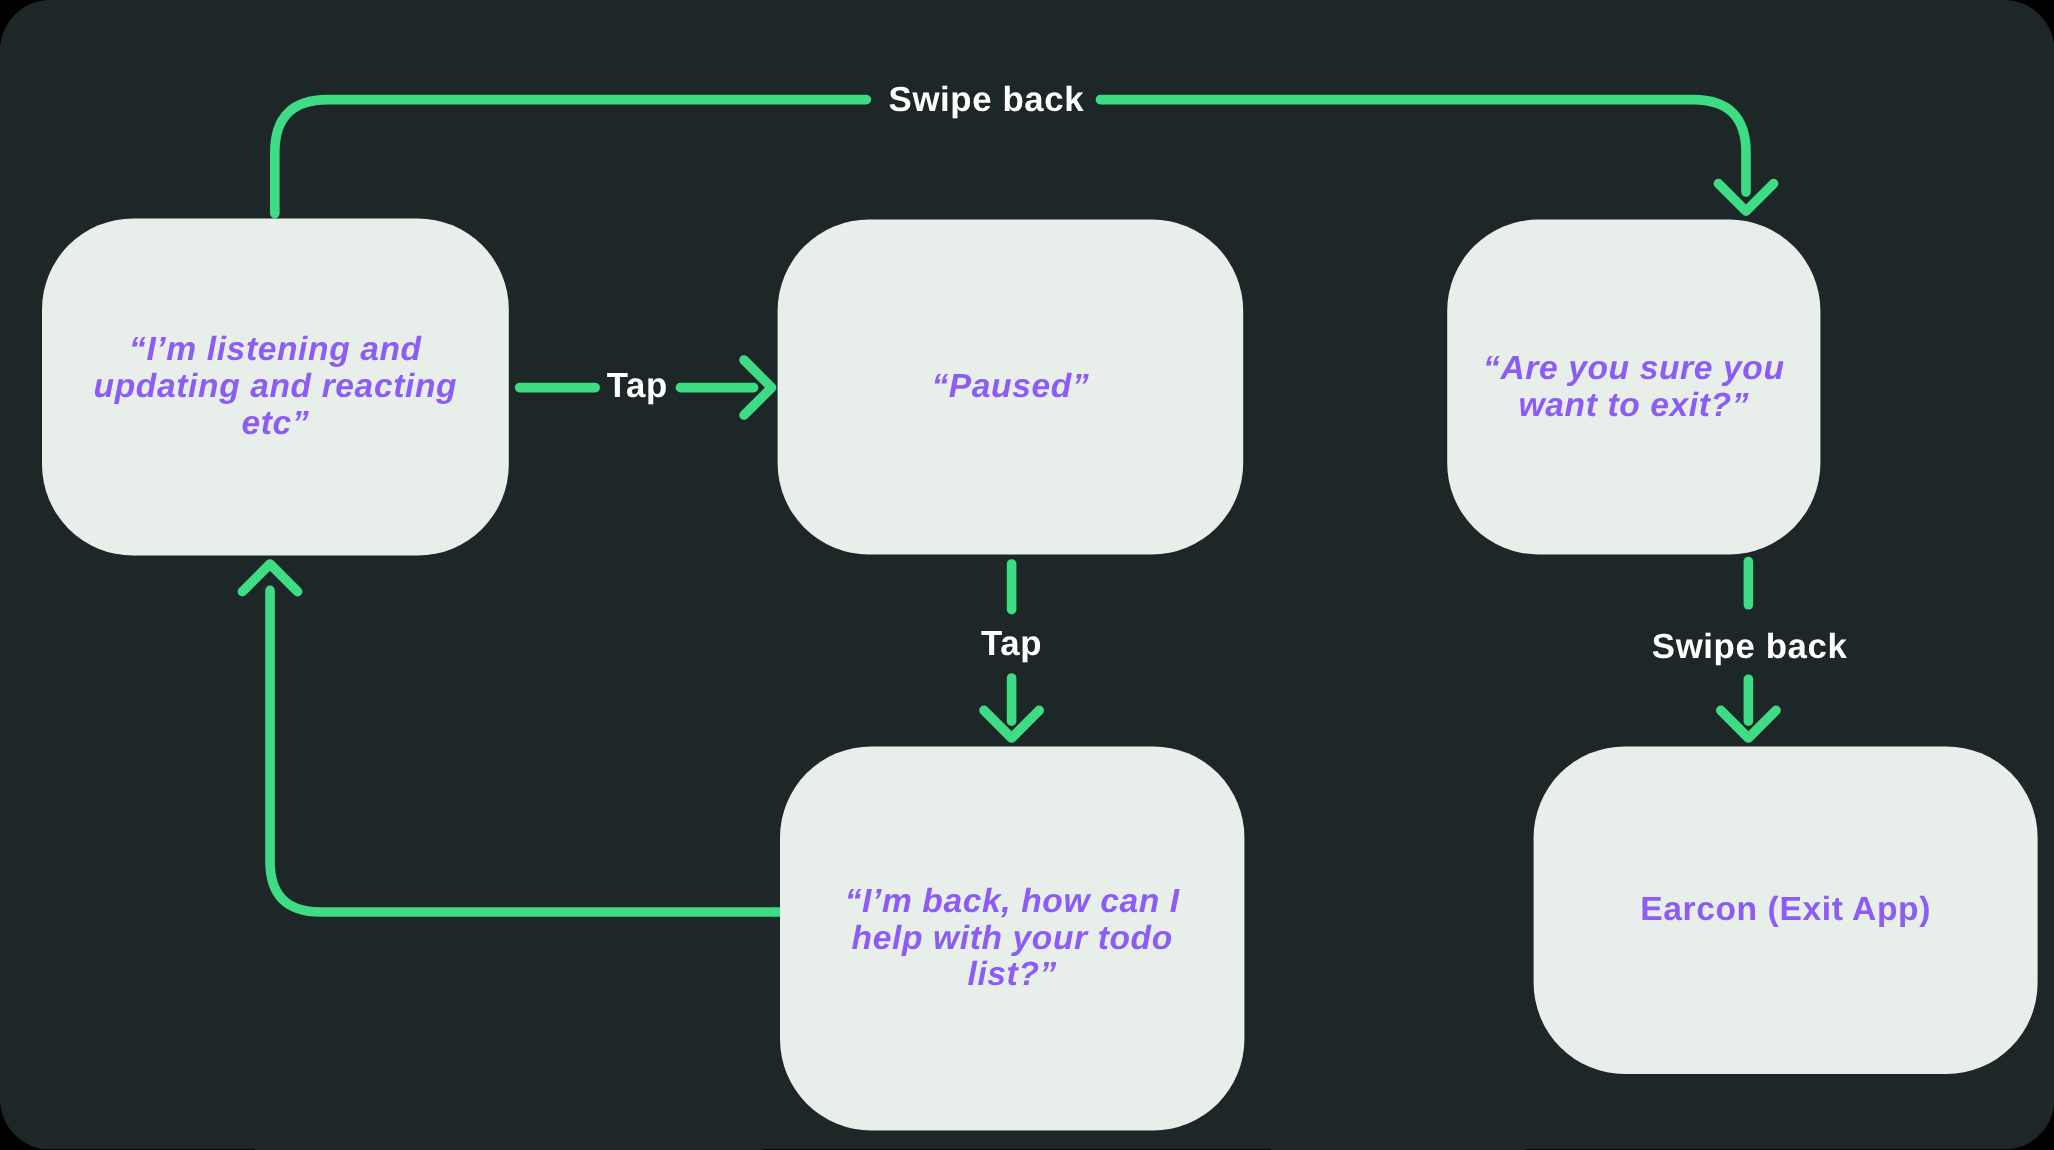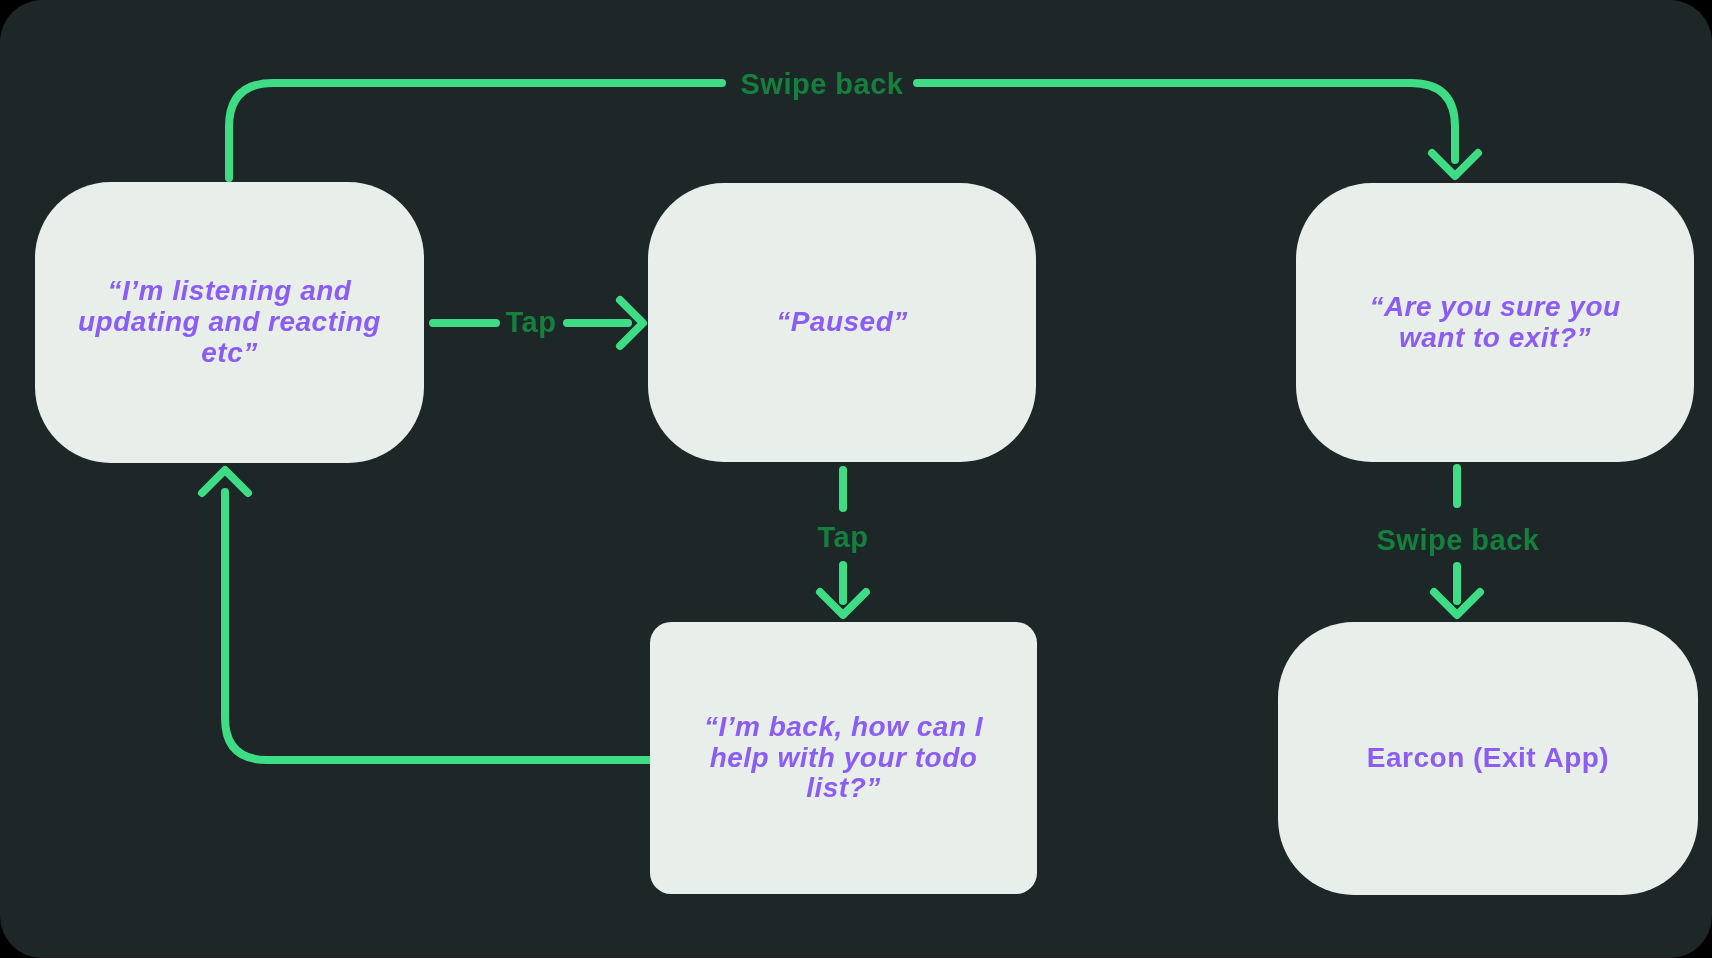--- a/index.html
+++ b/index.html
@@ -56,29 +56,29 @@
     white-space: pre-line;
   }
   .node-text.upright {
     font-style: normal;
   }
   .edge-label {
     position: absolute;
     transform: translate(-50%, -50%);
     font-weight: bold;
     font-size: 29px;
-    color: #15803d;
+    color: #ffffff;
     letter-spacing: 0.5px;
     white-space: nowrap;
   }
   
   #node-listening    { left: 35px;   top: 182px; width: 389px; height: 281px; }
   #node-paused       { left: 648px;  top: 183px; width: 388px; height: 279px; }
-  #node-exit-confirm { left: 1296px; top: 183px; width: 398px; height: 279px; }
-  #node-back-help    { left: 650px;  top: 622px; width: 387px; height: 272px; border-radius: 21px; }
+  #node-exit-confirm { left: 1206px; top: 183px; width: 311px; height: 279px; }
+  #node-back-help    { left: 650px;  top: 622px; width: 387px; height: 320px; }
   #node-earcon       { left: 1278px; top: 622px; width: 420px; height: 273px; }
   
   #label-swipe-back-top   { left: 822px;  top: 84px;  }
   #label-tap-horizontal   { left: 531px;  top: 322px; }
   #label-tap-vertical     { left: 843px;  top: 537px; }
   #label-swipe-back-right { left: 1458px; top: 540px; }
 </style>
 </head>
 <body>
 

